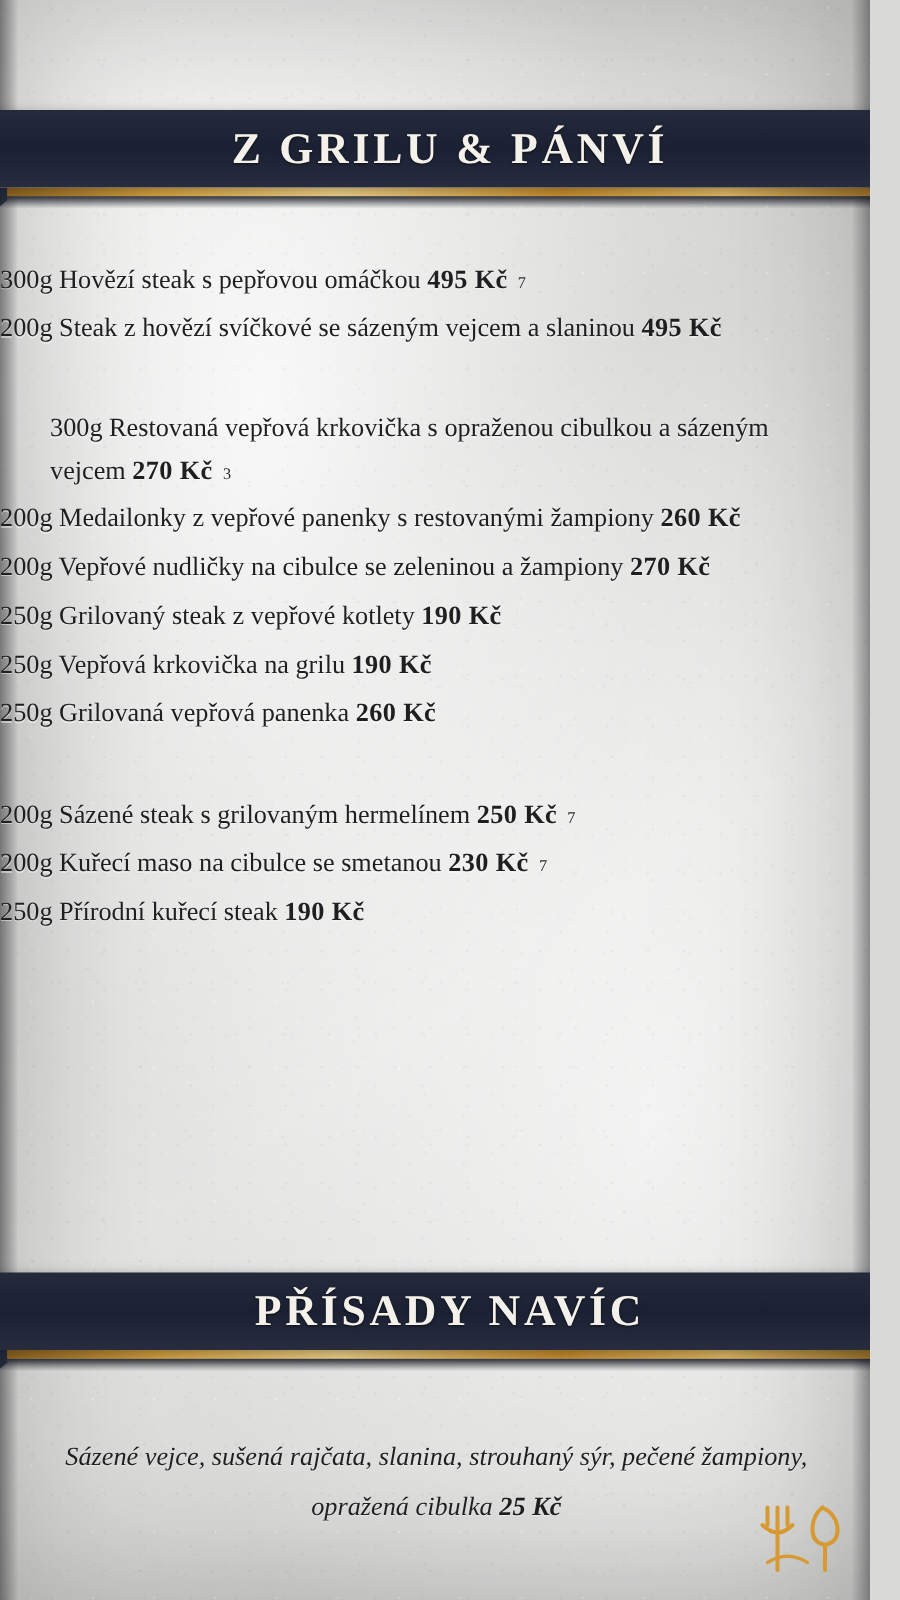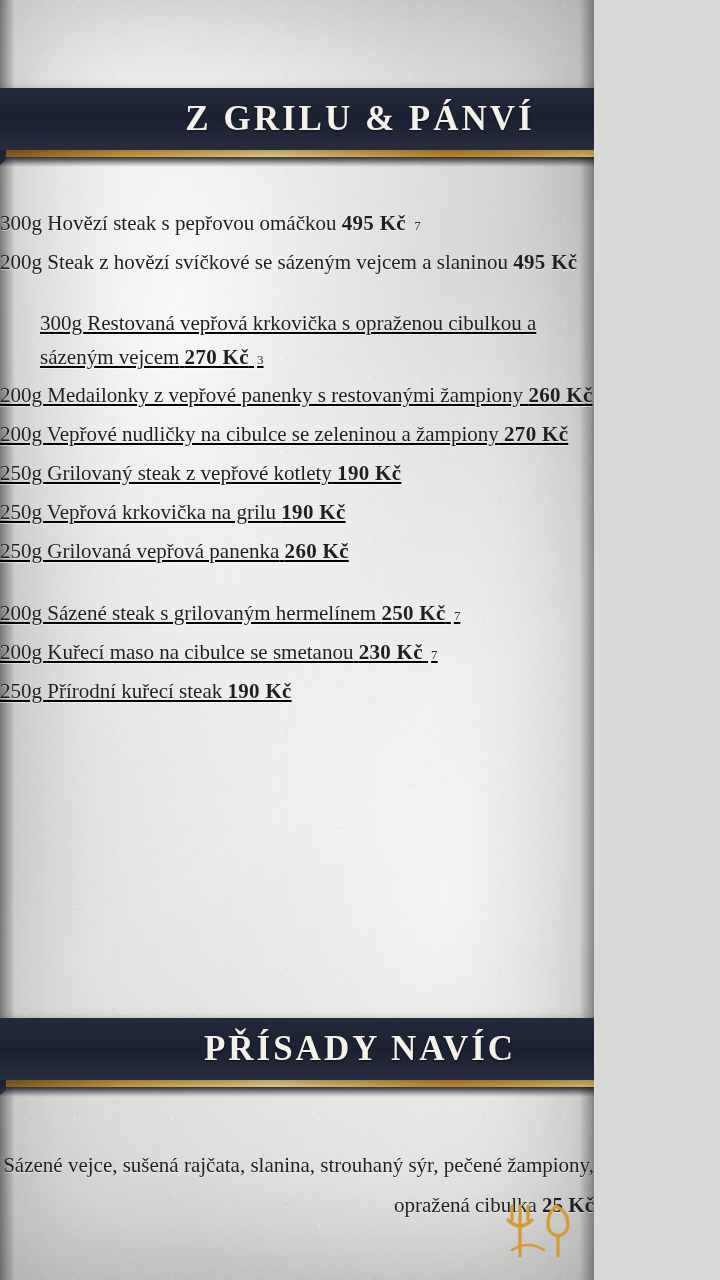--- a/index.html
+++ b/index.html
@@ -9,21 +9,21 @@
   body {
     width: 720px;
     height: 1280px;
     overflow: hidden;
     font-family: "Liberation Serif", serif;
     background: #d9d9d7;
   }
 
   .page {
     position: relative;
-    width: 594px;
+    width: 696px;
     height: 1280px;
     background:
       radial-gradient(ellipse at 30% 25%, rgba(255,255,255,0.85) 0%, rgba(255,255,255,0.15) 45%, rgba(255,255,255,0) 70%),
       radial-gradient(ellipse at 75% 70%, rgba(255,255,255,0.7) 0%, rgba(255,255,255,0.1) 50%, rgba(255,255,255,0) 75%),
       linear-gradient(145deg, #e3e3e1 0%, #cfcfcd 35%, #dddddb 60%, #c7c7c5 100%);
     overflow: hidden;
   }
   
   .page::before {
     content: "";
@@ -122,22 +122,21 @@
     left: 0;
     right: 0;
     top: 205px;
     z-index: 2;
     text-align: left;
   }
   .group {
     margin-bottom: 0;
   }
   .group + .group {
-    margin-top: 23px;
-    text-decoration: underline;
+    margin-top: 42px;
   }
   .item {
     color: #1f1f22;
     font-size: 21px;
     line-height: 36px;
     white-space: nowrap;
     font-family: "Liberation Serif", serif;
     text-shadow: 0 1px 0 rgba(255,255,255,0.45);
   }
   .item.wrapped {
@@ -156,21 +155,22 @@
     color: #2a2a2d;
   }
 
   
   .extras {
     position: absolute;
     left: 2px;
     right: 0;
     top: 1145px;
     z-index: 2;
-    text-align: right;
+    text-align: center;
+    font-style: italic;
   }
   .extras .line {
     color: #1f1f22;
     font-size: 21px;
     line-height: 40px;
     white-space: nowrap;
     font-family: "Liberation Serif", serif;
     text-shadow: 0 1px 0 rgba(255,255,255,0.45);
   }
   .extras .price {

